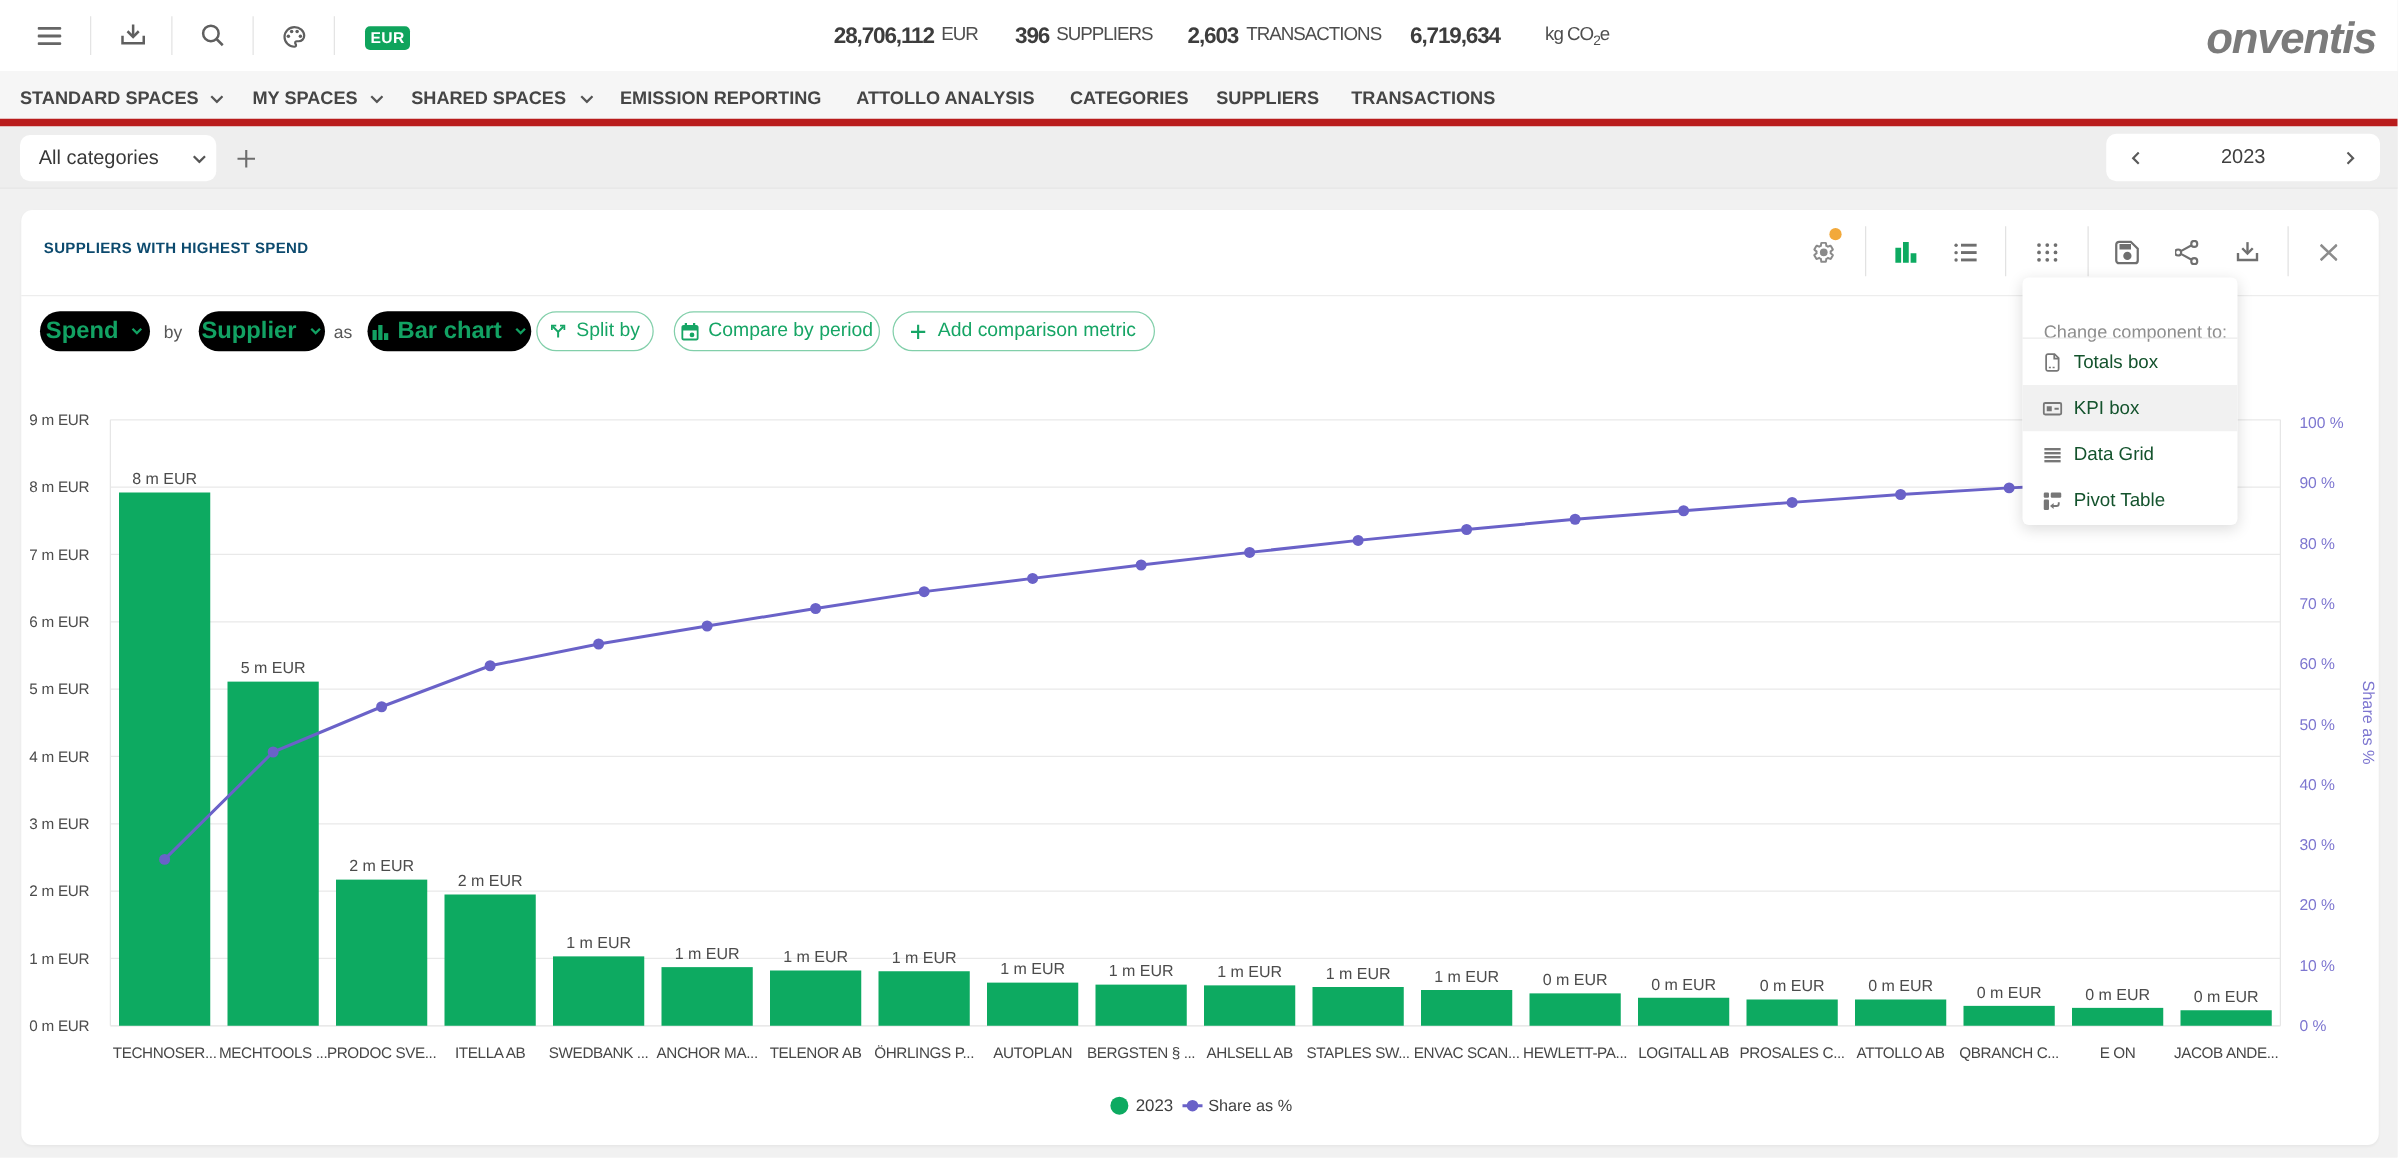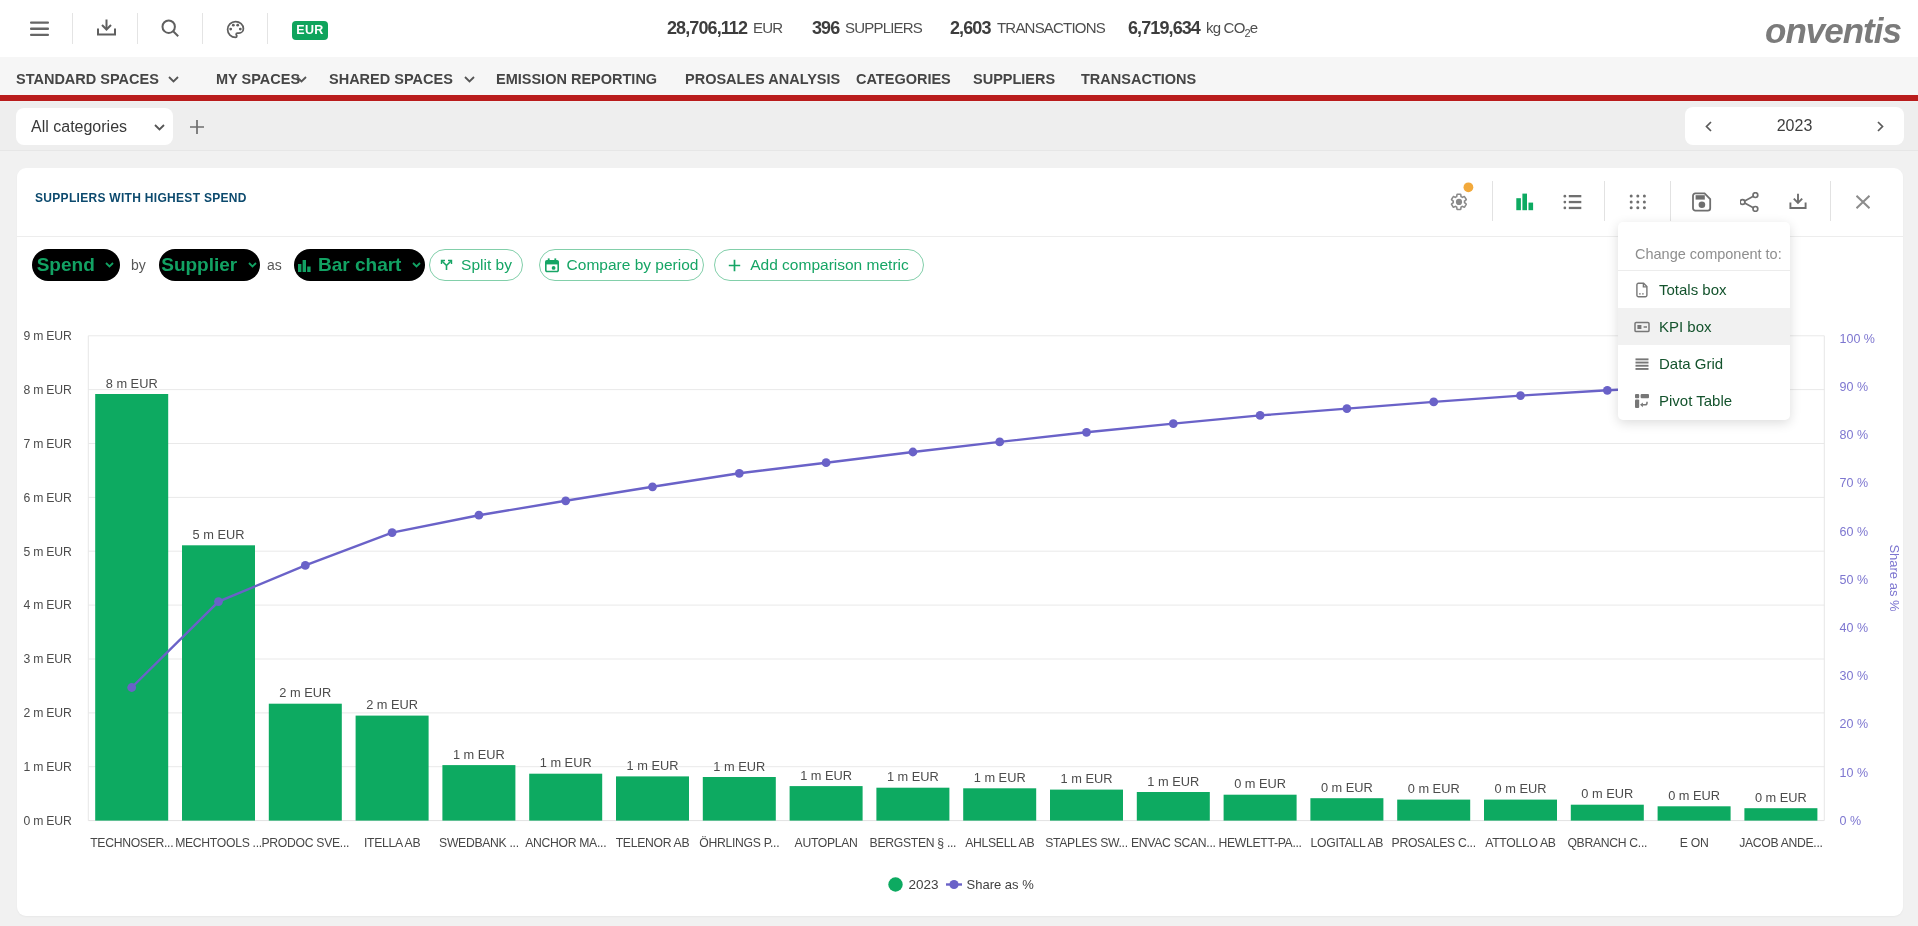--- a/index.html
+++ b/index.html
@@ -22,21 +22,21 @@
   #card { position:absolute; left:17px; top:168px; width:1886px; height:748px; background:#ffffff; border-radius:9px; box-shadow:0 1px 2px rgba(0,0,0,.04); }
   #title { position:absolute; left:35px; top:191px; font-size:12px; font-weight:bold; color:#0c4a6e; letter-spacing:.3px; }
   #hdrline { position:absolute; left:17px; top:236px; width:1886px; height:1px; background:#ededed; }
   .cdiv { position:absolute; top:181px; width:1px; height:40px; background:#e2e2e2; }
   .chip { position:absolute; top:249px; height:32px; border-radius:16px; display:flex; align-items:center; justify-content:center; white-space:nowrap; }
   .chipf { background:#000000; color:#12a263; font-size:19px; font-weight:bold; }
   .chipo { background:#fff; border:1px solid #82cfaa; color:#16a565; font-size:15.5px; }
   .conj { position:absolute; top:249px; height:32px; line-height:32px; font-size:14px; color:#575757; }
   .chart { position:absolute; left:0; top:0; }
   #popup { position:absolute; left:1618px; top:222px; width:172px; height:198px; background:#fff; border-radius:5px; box-shadow:0 3px 12px rgba(0,0,0,.14); z-index:5; }
-  #pophdr { position:absolute; left:17px; top:14px; height:37px; line-height:37px; font-size:14.5px; color:#8e8e8e; white-space:nowrap; }
+  #pophdr { position:absolute; left:17px; top:26px; height:37px; line-height:37px; font-size:14.5px; color:#8e8e8e; white-space:nowrap; }
   #popline { position:absolute; left:0; top:48px; width:172px; height:1px; background:#ececec; }
   .prow { position:absolute; left:0; width:172px; height:37px; }
   .prow span { position:absolute; left:41px; top:0; line-height:37px; font-size:15px; color:#14532d; white-space:nowrap; }
   .prow svg { position:absolute; left:16px; top:10.5px; }
   .hil { background:#f1f1f1; }
 </style>
 </head>
 <body>
 
 <div id="topbar">
@@ -72,39 +72,39 @@
   </g>
   <div class="tdiv" style="left:267px"></div>
   <div id="eur">EUR</div>
   <div class="stat" style="left:667px"><b>28,706,112</b></div>
   <div class="stat" style="left:753px"><span>EUR</span></div>
   <div class="stat" style="left:812px"><b>396</b></div>
   <div class="stat" style="left:845px"><span>SUPPLIERS</span></div>
   <div class="stat" style="left:950px"><b>2,603</b></div>
   <div class="stat" style="left:997px"><span>TRANSACTIONS</span></div>
   <div class="stat" style="left:1128px"><b>6,719,634</b></div>
-  <div class="stat" style="left:1206px"><span>kg CO<sub style="font-size:11px">2</sub>e</span></div>
+  <div class="stat" style="left:1236px"><span>kg CO<sub style="font-size:11px">2</sub>e</span></div>
   <div id="logo">onventis</div>
 </div>
 
 <div id="navrow">
   <div class="nav" style="left:16px">STANDARD SPACES</div>
   <svg class="abs" style="left:168px;top:19px" width="11" height="7" viewBox="0 0 11 7" fill="none" stroke="#555" stroke-width="1.8">
       <path d="M1 1 L5.5 5.5 L10 1"></path>
     </svg>
-  <div class="nav" style="left:216px">MY SPACES</div>
+  <div class="nav" style="left:202px">MY SPACES</div>
   <svg class="abs" style="left:296px;top:19px" width="11" height="7" viewBox="0 0 11 7" fill="none" stroke="#555" stroke-width="1.8">
       <path d="M1 1 L5.5 5.5 L10 1"></path>
     </svg>
   <div class="nav" style="left:329px">SHARED SPACES</div>
   <svg class="abs" style="left:464px;top:19px" width="11" height="7" viewBox="0 0 11 7" fill="none" stroke="#555" stroke-width="1.8">
       <path d="M1 1 L5.5 5.5 L10 1"></path>
     </svg>
   <div class="nav" style="left:496px">EMISSION REPORTING</div>
-  <div class="nav" style="left:685px">PROSALES ANALYSIS</div>
+  <div class="nav" style="left:685px">ATTOLLO ANALYSIS</div>
   <div class="nav" style="left:856px">CATEGORIES</div>
   <div class="nav" style="left:973px">SUPPLIERS</div>
   <div class="nav" style="left:1081px">TRANSACTIONS</div>
 </div>
 
 <div id="filterrow">
   <div id="allcat">
       <span>All categories</span>
     <svg class="abs" style="left:138px;top:16px" width="11" height="7" viewBox="0 0 11 7" fill="none" stroke="#555" stroke-width="1.8">
         <path d="M1 1 L5.5 5.5 L10 1"></path>

